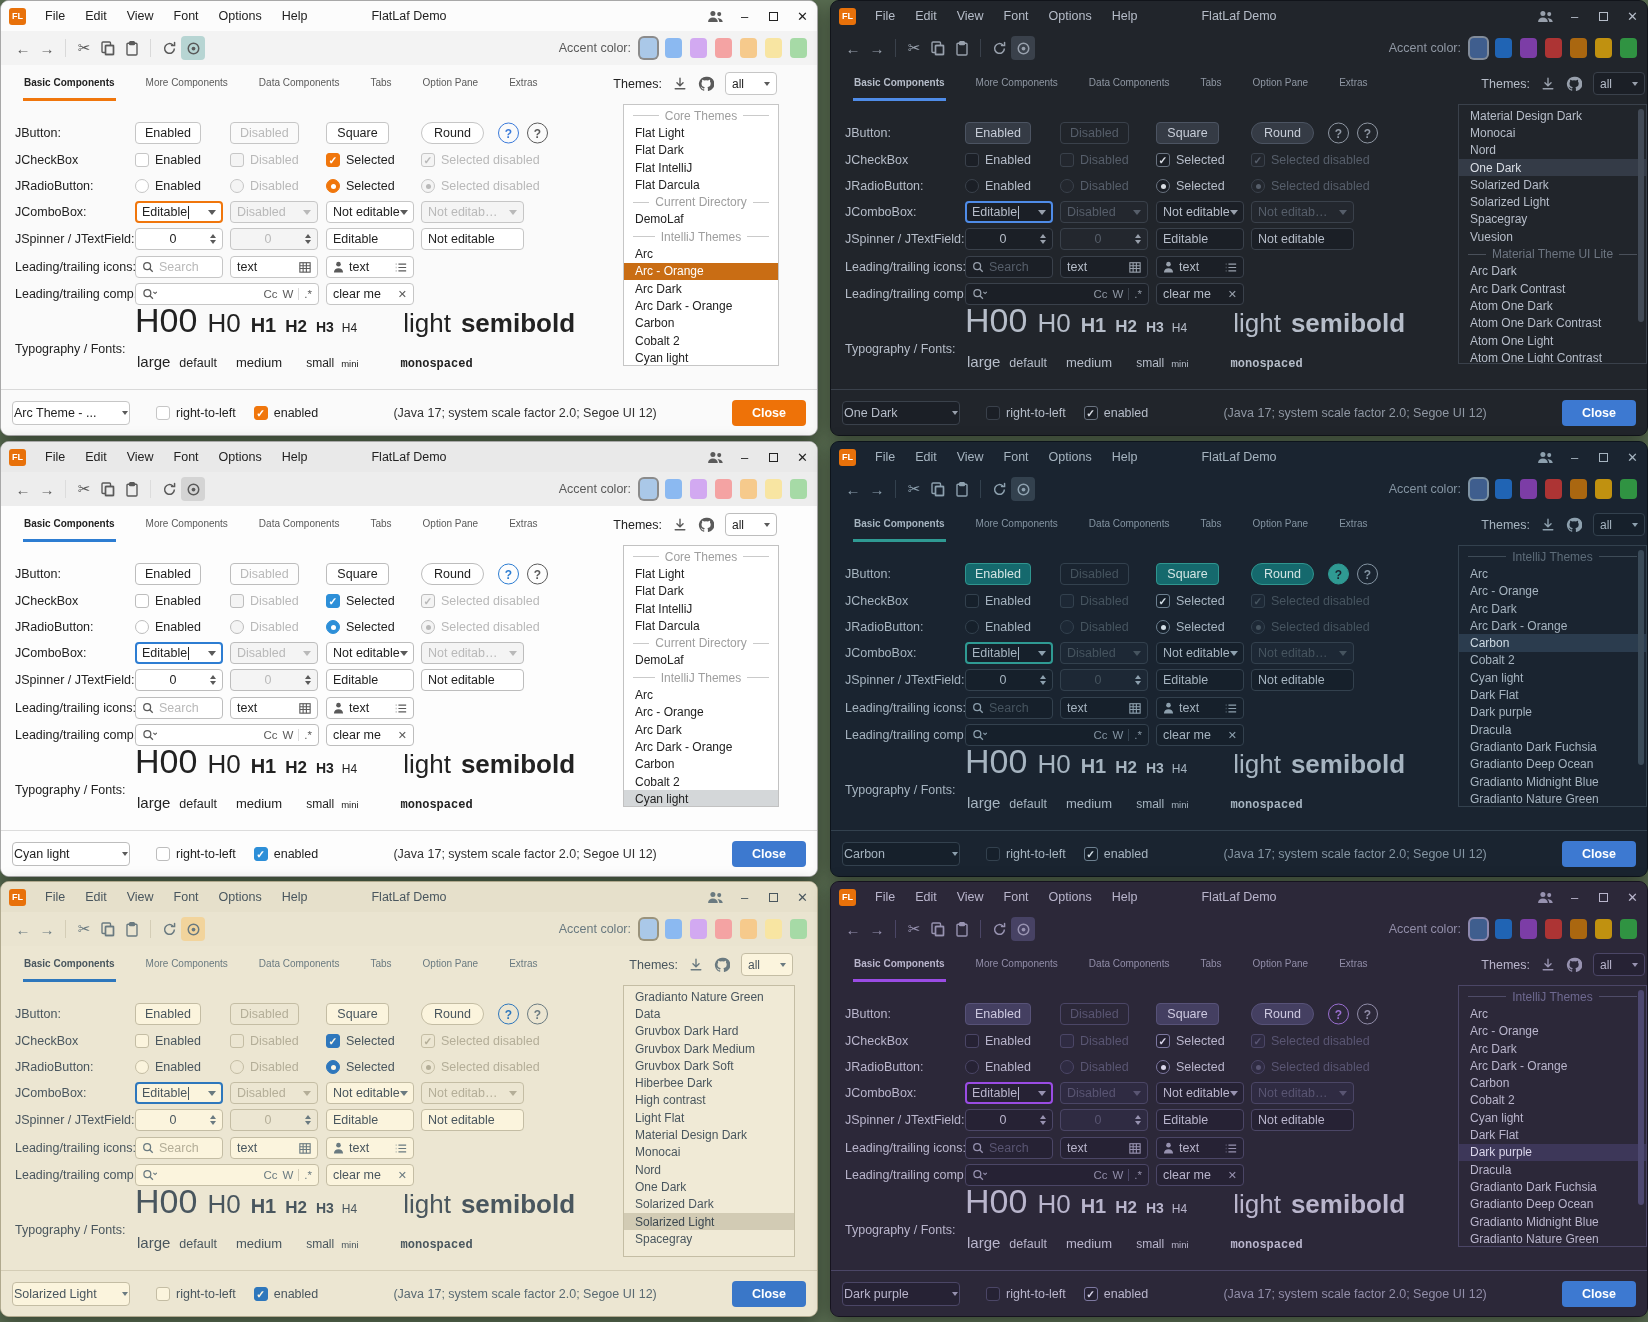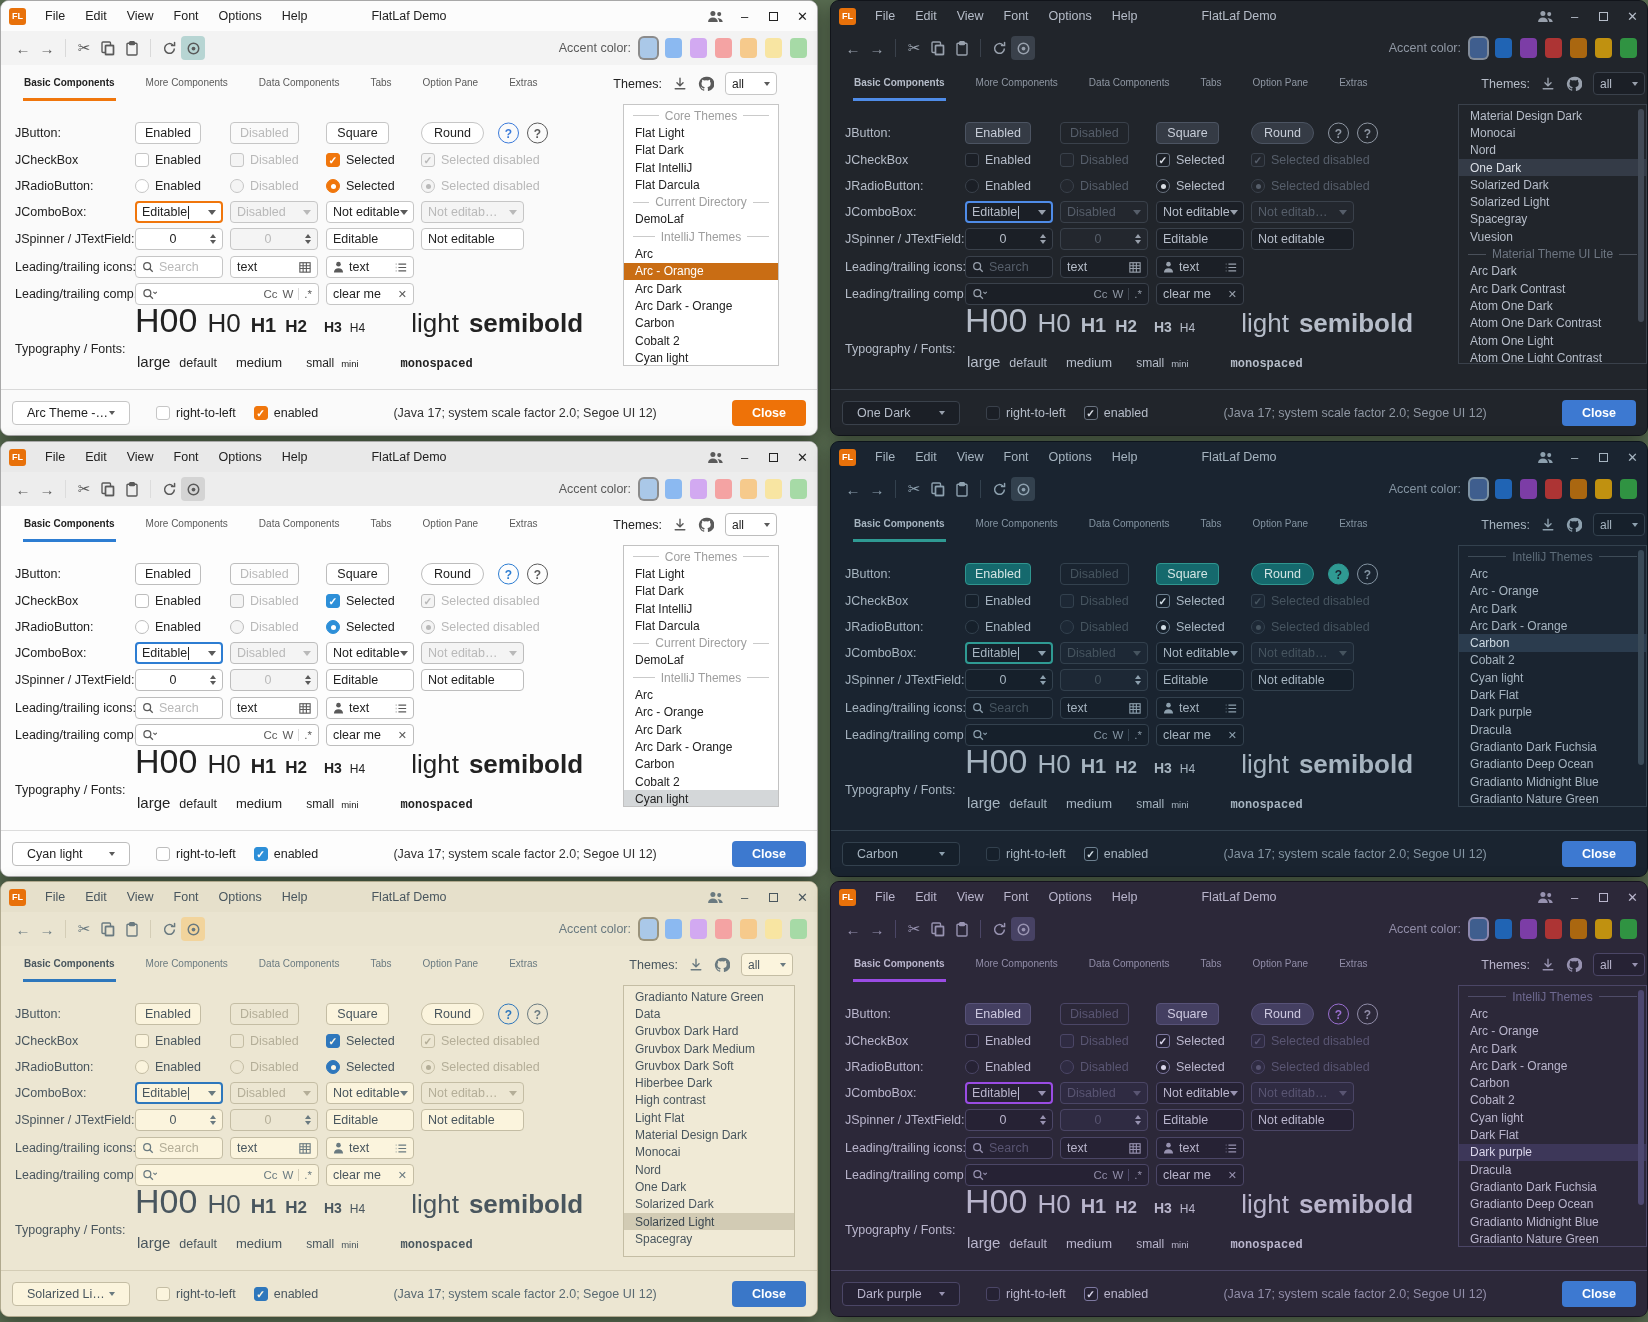--- a/index.html
+++ b/index.html
@@ -95,42 +95,42 @@
   .ph { color:var(--disabled); }
   .fico { color:var(--icon); display:inline-flex; margin-right:5px; }
   .fico.right { margin:0 0 0 auto; }
   .trail { margin-left:auto; display:flex; align-items:center; gap:5px; color:var(--muted); font-size:11.5px; }
   .vdiv { width:1px; height:12px; background:var(--sep); }
 
   
   .typo1 { position:absolute; left:134px; top:200px; display:flex; align-items:baseline; }
   .typo2 { position:absolute; left:136px; top:252px; display:flex; align-items:baseline; }
   .t-h00{font-size:34px;} .t-h0{font-size:26px;margin-left:10px} .t-h1{font-size:20px;font-weight:bold;margin-left:10px}
-  .t-h2{font-size:17px;font-weight:bold;margin-left:9px} .t-h3{font-size:14px;font-weight:bold;margin-left:17px}
+  .t-h2{font-size:17px;font-weight:bold;margin-left:9px} .t-h3{font-size:14px;font-weight:bold;margin-left:9px}
   .t-h4{font-size:12px;font-weight:normal;margin-left:8px}
   .t-light{font-size:26px;font-weight:300;margin-left:46px} .t-semi{font-size:26px;font-weight:bold;margin-left:10px}
   .t-large{font-size:15px} .t-def{font-size:12.5px;margin-left:9px} .t-med{font-size:13px;margin-left:19px}
   .t-small{font-size:12px;margin-left:24px} .t-mini{font-size:9.5px;margin-left:7px}
   .t-mono{font-size:12px;margin-left:42px;font-family:"Liberation Mono","DejaVu Sans Mono",monospace;font-weight:bold}
 
   
   .themes-panel { position:absolute; top:103px; background:var(--list_bg); border:1px solid var(--list_border);
                   overflow:hidden; padding-top:2px; }
   .list-item { height:17.3px; display:flex; align-items:center; padding:0 11px; font-size:12px; color:var(--text); }
   .list-item.selected { background:var(--sel_bg); color:var(--sel_text); }
   .list-header { height:17.3px; display:flex; align-items:center; gap:6px; padding:0 9px; font-size:12px;
                  color:var(--header_text); white-space:nowrap; }
   .list-header::before,.list-header::after { content:""; flex:1; height:1px; background:var(--header_text); opacity:.55; }
   .scroll-thumb { position:absolute; right:2px; top:4px; width:6px; border-radius:3px; background:var(--thumb); }
 
   
   .bottombar { position:absolute; left:0; right:0; bottom:0; height:46px; border-top:1px solid var(--sep);
                background:var(--bg); display:flex; align-items:center; padding:0 11px; }
   .bb-combo { width:118px; height:24px; border:1px solid var(--border); background:var(--field); border-radius:4px;
-              display:flex; align-items:center; padding:0 14px; font-size:12.5px; color:var(--text); }
+              display:flex; align-items:center; padding:0 1px; font-size:12.5px; color:var(--text); }
   .bb-cb { display:flex; align-items:center; font-size:12.5px; color:var(--text); }
   .bb-rtl { margin-left:26px; } .bb-en { margin-left:18px; }
   .bb-info { flex:1; text-align:center; font-size:12.5px; color:var(--info); }
   .bb-close { width:74px; height:26px; border:none; border-radius:4px; background:var(--close_bg); color:#fff;
               font-weight:bold; font-size:12.5px; font-family:inherit; }
   svg { display:block; }
 </style>
 </head>
 <body>
 

